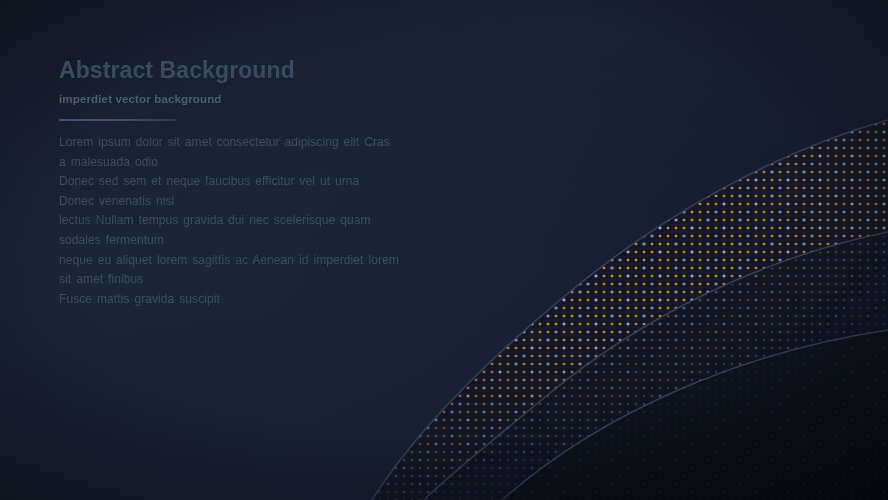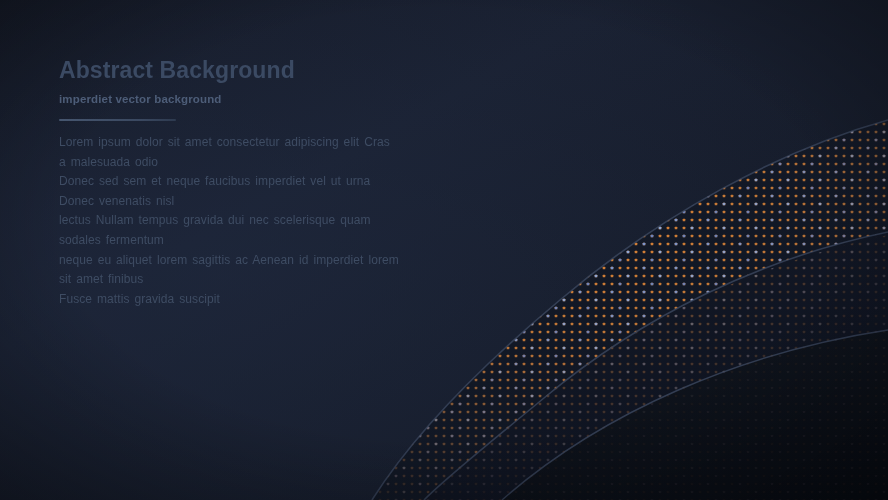--- a/index.html
+++ b/index.html
@@ -226,21 +226,21 @@
     <div class="copy-block">
 
       <h1 class="title">Abstract Background</h1>
 
       <h2 class="subtitle">imperdiet vector background</h2>
 
       <div class="divider"></div>
 
       <div class="body-copy">
         <p>Lorem ipsum dolor sit amet  consectetur adipiscing elit  Cras a malesuada odio</p>
-        <p>Donec sed  sem et  neque faucibus imperdiet  vel ut  urna  Donec venenatis nisl</p>
+        <p>Donec sed  sem et  neque faucibus efficitur  vel ut  urna  Donec venenatis nisl</p>
         <p>lectus  Nullam tempus gravida dui  nec scelerisque quam sodales fermentum</p>
         <p>neque  eu aliquet lorem sagittis ac  Aenean id imperdiet lorem  sit amet finibus</p>
         <p>Fusce mattis gravida suscipit</p>
       </div>
 
     </div>
   </div>
 
 </div>
 

